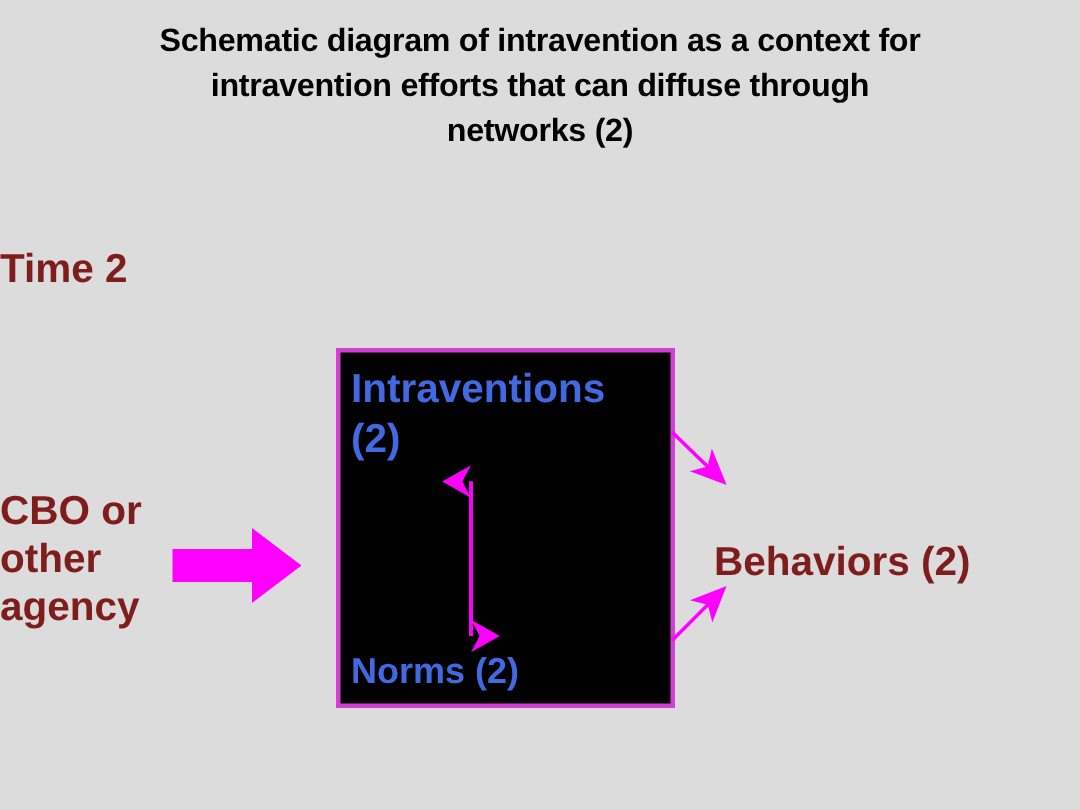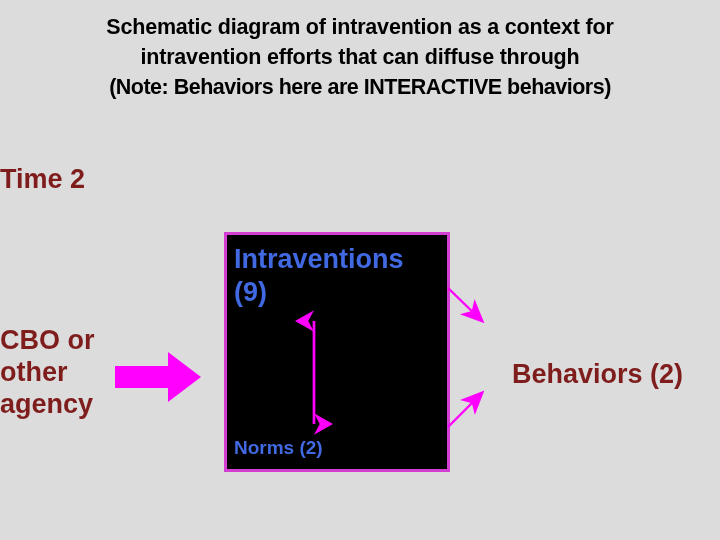--- a/index.html
+++ b/index.html
@@ -57,21 +57,20 @@
     top: 163px;
   }
   #cbo-label {
     left: 0px;
     top: 324px;
   }
   #behaviors-label {
     left: 476px;
     top: 358px;
     white-space: nowrap;
-    margin-left: 36px;
   }
 
   
   #intra-box {
     position: absolute;
     left: 224px;
     top: 232px;
     width: 226px;
     height: 240px;
     background: #000000;
@@ -89,21 +88,21 @@
     line-height: 33px;
     white-space: pre;
     z-index: 3;
   }
   #norms-label {
     position: absolute;
     left: 234px;
     top: 432px;
     color: #4169e1;
     font-weight: bold;
-    font-size: 19px;
+    font-size: 24px;
     line-height: 32px;
     white-space: nowrap;
     z-index: 3;
     text-align: right;
   }
 
   
   #arrow-layer {
     position: absolute;
     left: 0;
@@ -115,32 +114,32 @@
   }
 </style>
 </head>
 <body>
 
 <div id="slide">
 
   <div id="title-block">
     <span class="tline">Schematic diagram of intravention as a context for</span>
     <span class="tline">intravention efforts that can diffuse through</span>
-    <span class="note">(Note: Behaviors here are INTERACTIVE behaviors)</span>
+    <span class="tline">networks (2)</span>
   </div>
 
   <div class="blue-label" id="time-label">Time 2</div>
 
   <div class="blue-label" id="cbo-label">CBO or
 other
 agency</div>
 
   <div id="intra-box"></div>
   <div id="intra-box-label">Intraventions
-(9)</div>
+(2)</div>
   <div id="norms-label">Norms (2)</div>
 
   <div class="blue-label" id="behaviors-label">Behaviors (2)</div>
 
   <svg id="arrow-layer" viewBox="0 0 720 540">
     <defs>
       <marker id="mk-up" markerWidth="9" markerHeight="9" refX="4.5" refY="8" orient="auto">
         <path d="M0,8 L4.5,0 L9,8 L4.5,5.6 Z" fill="#ff00ff"></path>
       </marker>
       <marker id="mk-dn" markerWidth="9" markerHeight="9" refX="4.5" refY="8" orient="auto">

